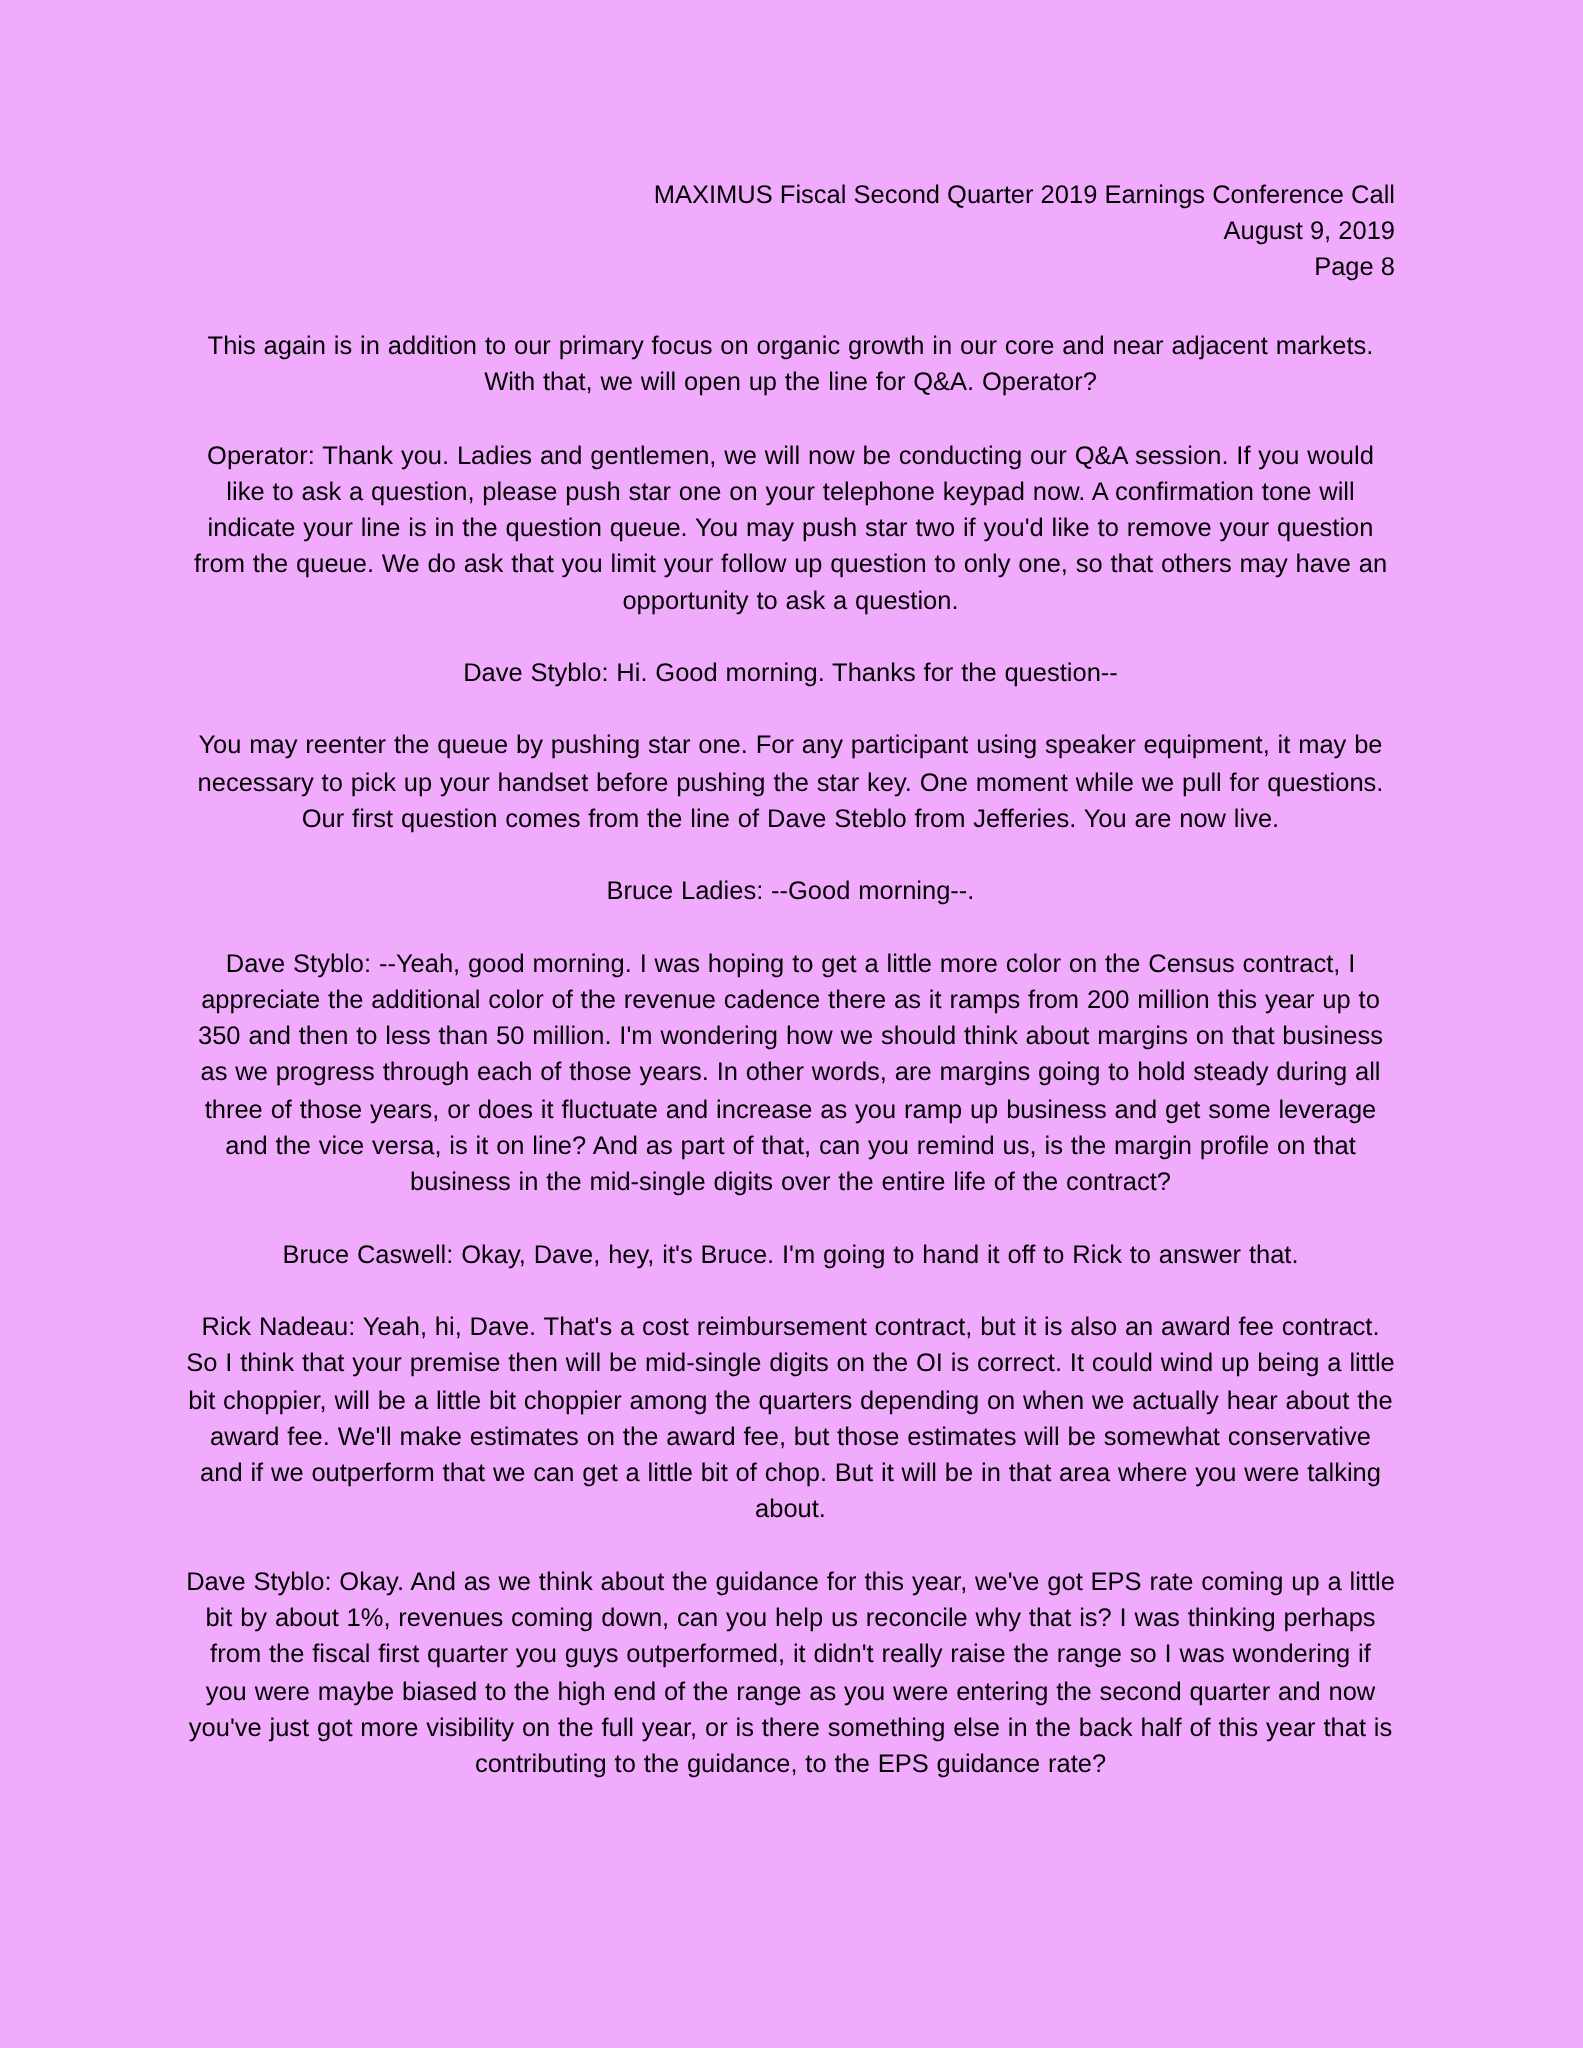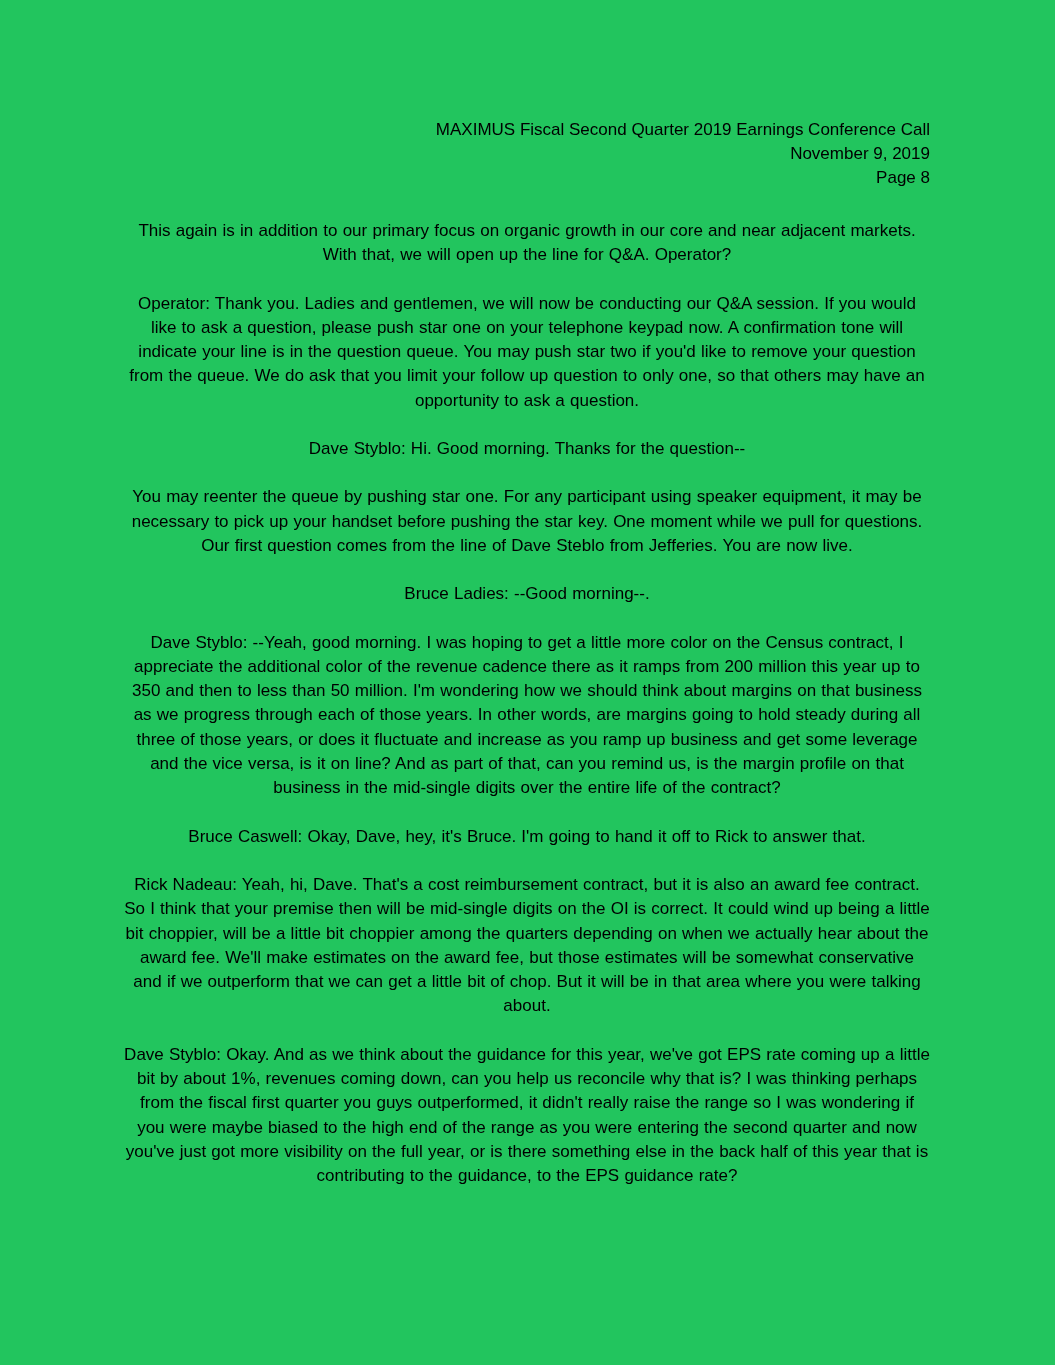--- a/index.html
+++ b/index.html
@@ -4,21 +4,21 @@
 <style>
   html, body {
     margin: 0;
     padding: 0;
     background: #ffffff;
   }
   .page {
     position: relative;
     width: 1055px;
     height: 1365px;
-    background: #22c55e;
+    background: #f0abfc;
     font-family: "Liberation Sans", "DejaVu Sans", sans-serif;
     color: #000000;
     box-sizing: border-box;
     padding: 118px 125px 0 124px;
   }
   .doc-header {
     text-align: right;
     font-size: 17px;
     line-height: 24px;
     margin-bottom: 29px;
@@ -33,21 +33,21 @@
     text-align: center;
     word-spacing: 0.5px;
   }
 </style>
 </head>
 <body>
 
 <div class="page">
   <div class="doc-header">
     <div>MAXIMUS Fiscal Second Quarter 2019 Earnings Conference Call</div>
-    <div>November 9, 2019</div>
+    <div>August 9, 2019</div>
     <div>Page 8</div>
   </div>
   <div class="transcript">
     <p>This again is in addition to our primary focus on organic growth in our core and near adjacent markets. With that, we will open up the line for Q&amp;A. Operator?</p>
     <p>Operator: Thank you. Ladies and gentlemen, we will now be conducting our Q&amp;A session. If you would like to ask a question, please push star one on your telephone keypad now. A confirmation tone will indicate your line is in the question queue. You may push star two if you'd like to remove your question from the queue. We do ask that you limit your follow up question to only one, so that others may have an opportunity to ask a question.</p>
     <p>Dave Styblo: Hi. Good morning. Thanks for the question--</p>
     <p>You may reenter the queue by pushing star one. For any participant using speaker equipment, it may be necessary to pick up your handset before pushing the star key. One moment while we pull for questions. Our first question comes from the line of Dave Steblo from Jefferies. You are now live.</p>
     <p>Bruce Ladies: --Good morning--.</p>
     <p>Dave Styblo: --Yeah, good morning. I was hoping to get a little more color on the Census contract, I appreciate the additional color of the revenue cadence there as it ramps from 200 million this year up to 350 and then to less than 50 million. I'm wondering how we should think about margins on that business as we progress through each of those years. In other words, are margins going to hold steady during all three of those years, or does it fluctuate and increase as you ramp up business and get some leverage and the vice versa, is it on line? And as part of that, can you remind us, is the margin profile on that business in the mid-single digits over the entire life of the contract?</p>
     <p>Bruce Caswell: Okay, Dave, hey, it's Bruce. I'm going to hand it off to Rick to answer that.</p>

